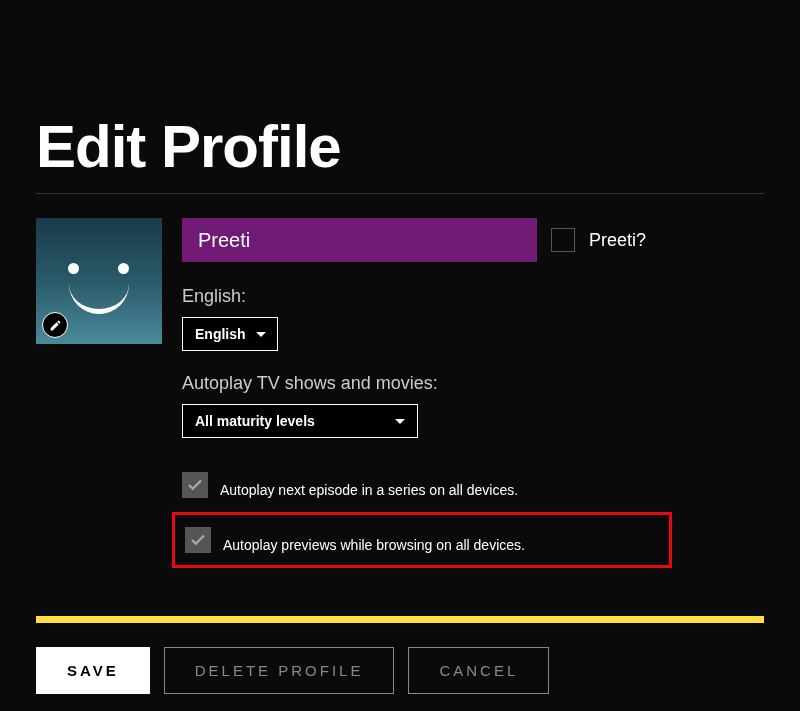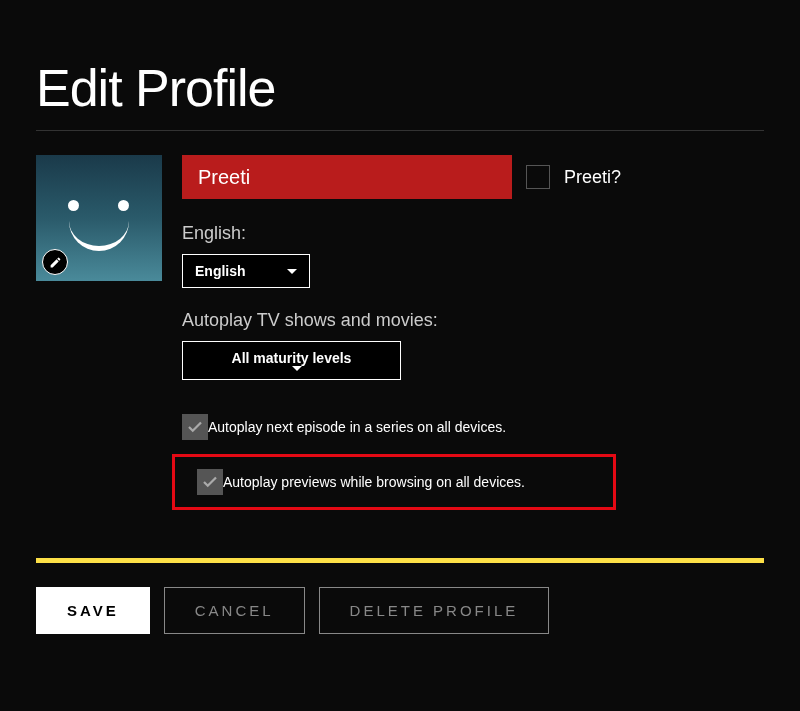--- a/index.html
+++ b/index.html
@@ -12,24 +12,24 @@
       color: #fff;
       font-family: Arial, Helvetica, sans-serif;
       width: 800px;
       height: 711px;
       overflow: hidden;
     }
     .container {
       padding: 20px 36px 0 36px;
     }
     .page-title {
-      font-size: 52px;
-      font-weight: 400;
-      color: #fff;
-      margin-top: 38px;
+      font-size: 60px;
+      font-weight: 700;
+      color: #fff;
+      margin-top: 92px;
       margin-bottom: 12px;
       letter-spacing: -1px;
     }
     .hr {
       border: none;
       border-top: 1px solid #333;
       margin-bottom: 24px;
     }
     .profile-row {
       display: flex;
@@ -90,26 +90,26 @@
     .form-col {
       flex: 1;
     }
     .name-row {
       display: flex;
       align-items: center;
       gap: 14px;
       margin-bottom: 24px;
     }
     .name-input {
-      background: #b91c1c;
+      background: #701a75;
       border: none;
       color: #fff;
       font-size: 20px;
       padding: 10px 16px;
-      width: 330px;
+      width: 355px;
       height: 44px;
       outline: none;
     }
     .child-check {
       width: 24px;
       height: 24px;
       border: 1px solid #555;
       background: transparent;
     }
     .child-label {
@@ -128,36 +128,37 @@
       justify-content: space-between;
       border: 1px solid #fff;
       background: #000;
       color: #fff;
       padding: 8px 12px;
       font-size: 14px;
       font-weight: 700;
       cursor: pointer;
       margin-bottom: 22px;
     }
-    .dropdown.lang { width: 128px; }
-    .dropdown.maturity { width: 219px; flex-direction: column; }
+    .dropdown.lang { width: 96px; }
+    .dropdown.maturity { width: 236px; }
     .caret {
       width: 0;
       height: 0;
       border-left: 5px solid transparent;
       border-right: 5px solid transparent;
       border-top: 5px solid #fff;
       margin-left: 10px;
     }
     .autoplay-section {
       margin-top: 4px;
     }
     .check-row {
       display: flex;
-      align-items: center;
+      align-items: flex-end;
+      gap: 12px;
       padding: 8px 0;
     }
     .checkbox {
       width: 26px;
       height: 26px;
       background: #555;
       display: flex;
       align-items: center;
       justify-content: center;
       flex-shrink: 0;
@@ -168,34 +169,34 @@
       stroke: #aaa;
       stroke-width: 3;
       fill: none;
     }
     .check-label {
       color: #fff;
       font-size: 14px;
     }
     .highlight-box {
       border: 3px solid #e50914;
-      padding: 12px 22px;
+      padding: 12px 10px;
       margin-top: 6px;
       margin-left: -10px;
-      width: 444px;
+      width: 500px;
     }
     .highlight-box .check-row {
       padding: 0;
     }
     .button-row {
       display: flex;
       gap: 14px;
       margin-top: 48px;
       padding-top: 24px;
-      border-top: 5px solid #fde047;
+      border-top: 7px solid #fde047;
     }
     .btn {
       padding: 14px 30px;
       font-size: 15px;
       letter-spacing: 3px;
       cursor: pointer;
       border: 1px solid #888;
       background: transparent;
       color: #888;
       font-weight: 400;
@@ -267,16 +268,16 @@
             </div>
             <span class="check-label">Autoplay previews while browsing on all devices.</span>
           </div>
         </div>
       </div>
     </div>
   </div>
 
   <div class="button-row">
     <button class="btn primary">SAVE</button>
+    <button class="btn">DELETE PROFILE</button>
     <button class="btn">CANCEL</button>
-    <button class="btn">DELETE PROFILE</button>
   </div>
 </div>
 
 </body></html>

